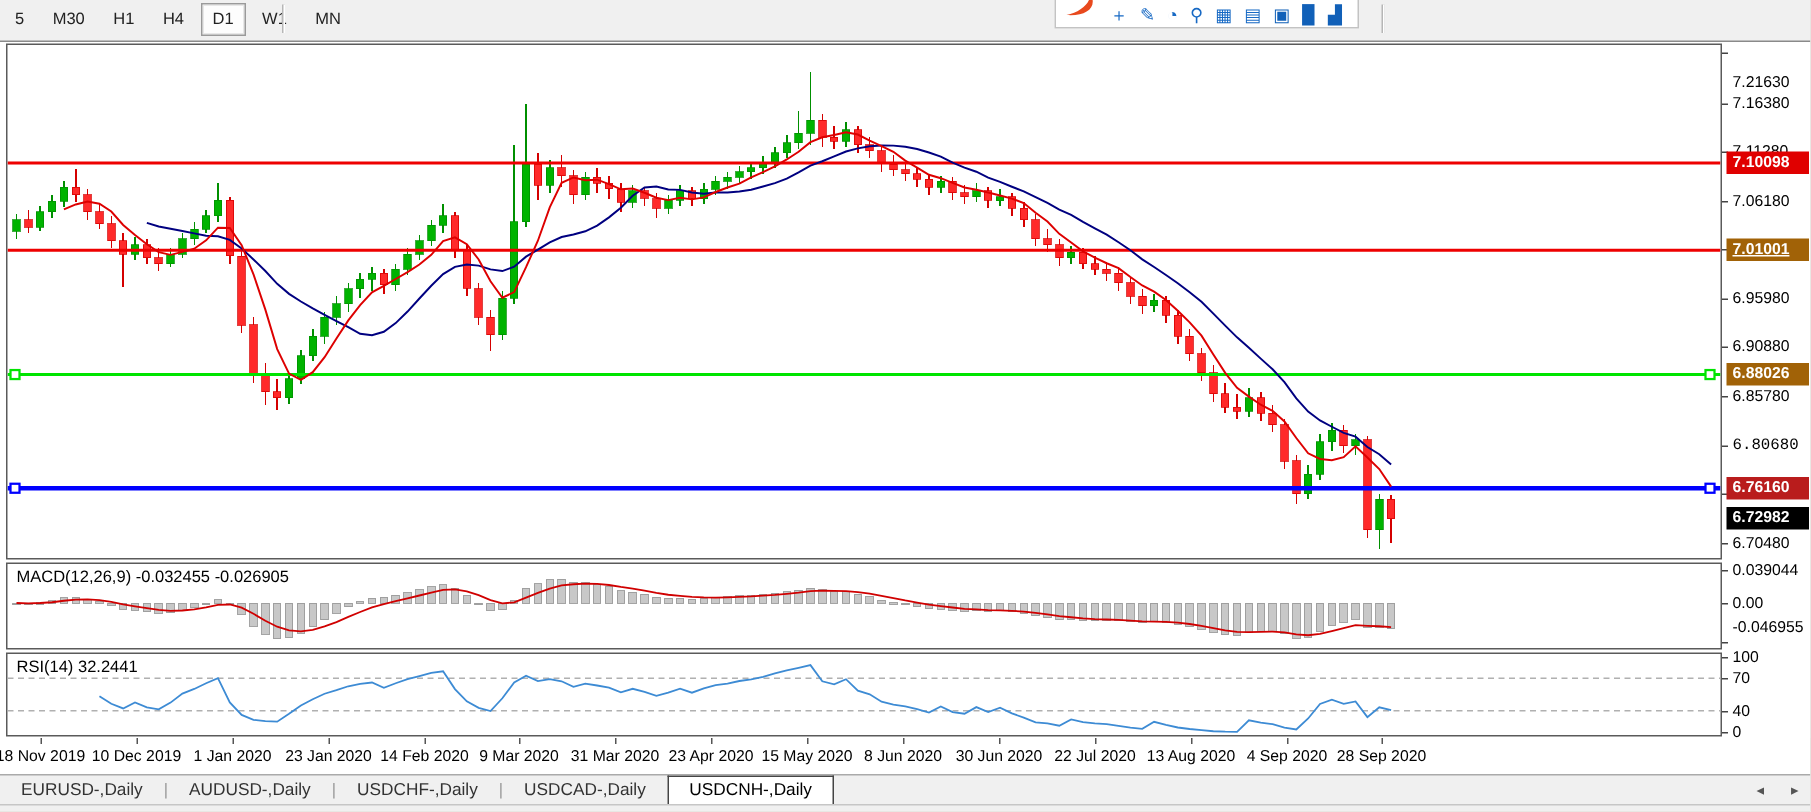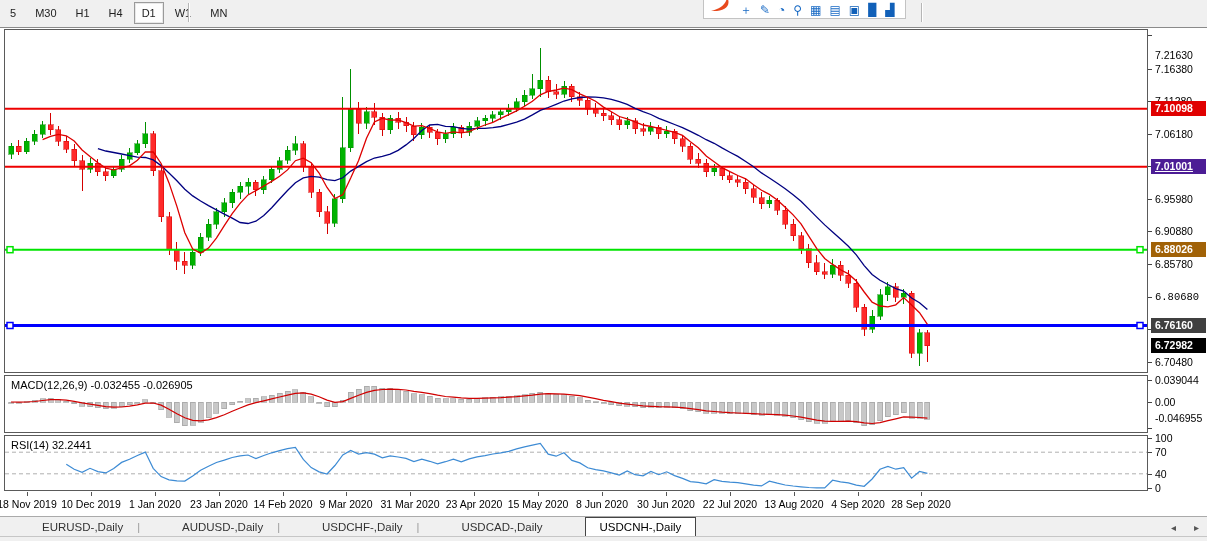--- a/index.html
+++ b/index.html
@@ -29,21 +29,21 @@
   .axtick{position:absolute;left:0;width:4px;height:1px;background:#444;}
   .pricetag{position:absolute;left:3px;right:1px;height:15px;font-size:10.5px;font-weight:600;
             line-height:15px;padding-left:4px;color:#fff;z-index:6;}
   
   #date-strip{position:absolute;left:0;top:492px;width:1148px;height:24px;background:#fff;}
   .datelab{position:absolute;top:6px;transform:translateX(-50%);font-size:10.5px;color:#000;white-space:nowrap;}
   .datetick{position:absolute;top:0;width:1px;height:4px;background:#555;}
   
   #tabbar{position:absolute;left:0;top:516px;width:1207px;height:20px;background:#f0f0f0;
           border-top:1px solid #aaa;display:flex;align-items:stretch;}
-  .tab{font-size:11.5px;color:#333;padding:0 14px;display:flex;align-items:center;cursor:default;margin-left:28px;}
+  .tab{font-size:11.5px;color:#333;padding:0 14px;display:flex;align-items:center;cursor:default;}
   .tab.active{background:#fff;border:1px solid #444;border-bottom-color:#fff;color:#000;margin-top:0px;}
   .tabsep{color:#999;display:flex;align-items:center;font-size:11px;}
   #tab-arrows{position:absolute;right:8px;top:0;height:20px;display:flex;align-items:center;gap:18px;
               font-size:10px;color:#555;}
   #statusbar{position:absolute;left:0;top:536px;width:1207px;height:5px;background:#f0f0f0;border-top:1px solid #c6c6c6;}
 </style>
 </head>
 <body>
 
 <div id="app">
@@ -501,23 +501,23 @@
       <div class="axlab" style="top: 382px;">-0.046955</div>
       <div class="axtick" style="top: 409px;"></div>
       <div class="axlab" style="top: 402px;">100</div>
       <div class="axtick" style="top: 423.2px;"></div>
       <div class="axlab" style="top: 416.2px;">70</div>
       <div class="axtick" style="top: 444.8px;"></div>
       <div class="axlab" style="top: 437.8px;">40</div>
       <div class="axtick" style="top: 459px;"></div>
       <div class="axlab" style="top: 452px;">0</div>
       <div class="pricetag" style="top: 72.2443px; background: rgb(224, 0, 0); color: rgb(255, 255, 255);">7.10098</div>
-      <div class="pricetag" style="top: 130.332px; background: #4c1d95; color: rgb(255, 255, 255); text-decoration: underline;">7.01001</div>
+      <div class="pricetag" style="top: 130.332px; background: #a16207; color: rgb(255, 255, 255); text-decoration: underline;">7.01001</div>
       <div class="pricetag" style="top: 213.182px; background: #a16207; color: rgb(255, 255, 255);">6.88026</div>
-      <div class="pricetag" style="top: 288.951px; background: #404040; color: rgb(255, 255, 255);">6.76160</div>
+      <div class="pricetag" style="top: 288.951px; background: #b91c1c; color: rgb(255, 255, 255);">6.76160</div>
       <div class="pricetag" style="top: 309.243px; background: rgb(0, 0, 0); color: rgb(255, 255, 255);">6.72982</div>
     </div>
 
   <div id="date-strip">
       <div class="datetick" style="left: 27px;"></div>
       <div class="datelab" style="left: 27px;">18 Nov 2019</div>
       <div class="datetick" style="left: 91px;"></div>
       <div class="datelab" style="left: 91px;">10 Dec 2019</div>
       <div class="datetick" style="left: 155px;"></div>
       <div class="datelab" style="left: 155px;">1 Jan 2020</div>

